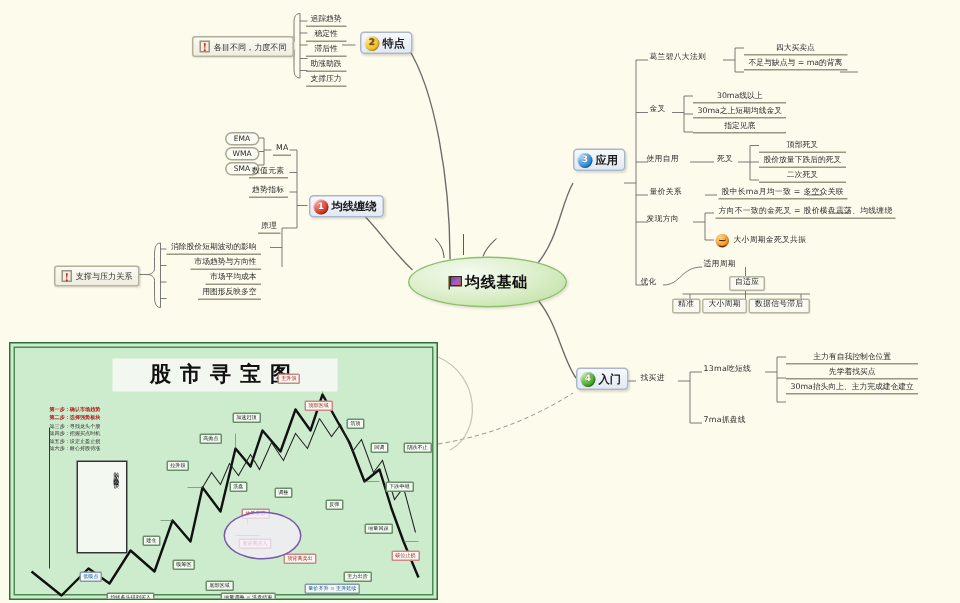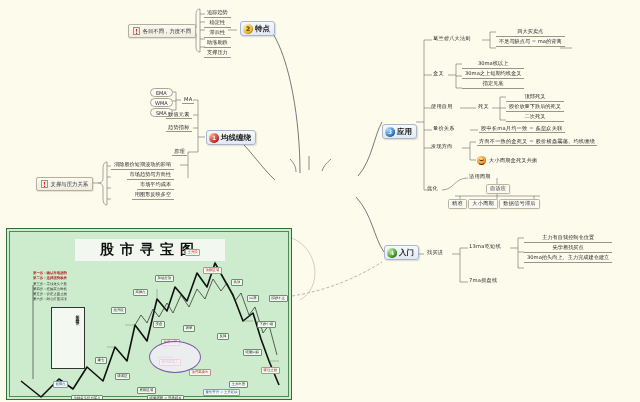--- a/index.html
+++ b/index.html
@@ -297,20 +297,24 @@
       <path d="M518,238 L524,238"></path>
       <path d="M518,252 L524,252"></path>
       <path d="M518,268 L524,268"></path>
     </g>
 
     <path d="M292,296 C330,290 360,276 382,262" fill="none" stroke="#8a8a8a" stroke-width="0.6" stroke-dasharray="3 2"></path>
 
     <path d="M292,238 C320,250 322,288 300,300" fill="none" stroke="#c9c4ae" stroke-width="0.8"></path>
   </svg>
 
+  <div id="center">
+    <span class="flagicon"></span>
+    <span class="ctext">均线基础</span>
+  </div>
 
   <div class="l1" style="left:240px; top:21px;">
     <span class="badge b-yellow">2</span>
     <span class="lbl">特点</span>
   </div>
 
   <div class="stack" style="left:204px; top:8px;">
     <div>追踪趋势</div>
     <div>稳定性</div>
     <div>滞后性</div>
@@ -344,21 +348,21 @@
     <div>市场趋势与方向性</div>
     <div>市场平均成本</div>
     <div>用图形反映多空</div>
   </div>
 
   <div class="callout" style="left:36px; top:177px;">
     <span class="bang"></span>
     <span>支撑与压力关系</span>
   </div>
 
-  <div class="l1" style="left:382px; top:124px;">
+  <div class="l1" style="left:382px; top:99px;">
     <span class="badge b-blue">3</span>
     <span class="lbl">应用</span>
   </div>
 
   <div class="nd plain" style="left:432px; top:36px;">葛兰碧八大法则</div>
   <div class="stack" style="left:496px; top:27px;">
     <div>四大买卖点</div>
     <div>不足与缺点与 = ma的背离</div>
   </div>
 

